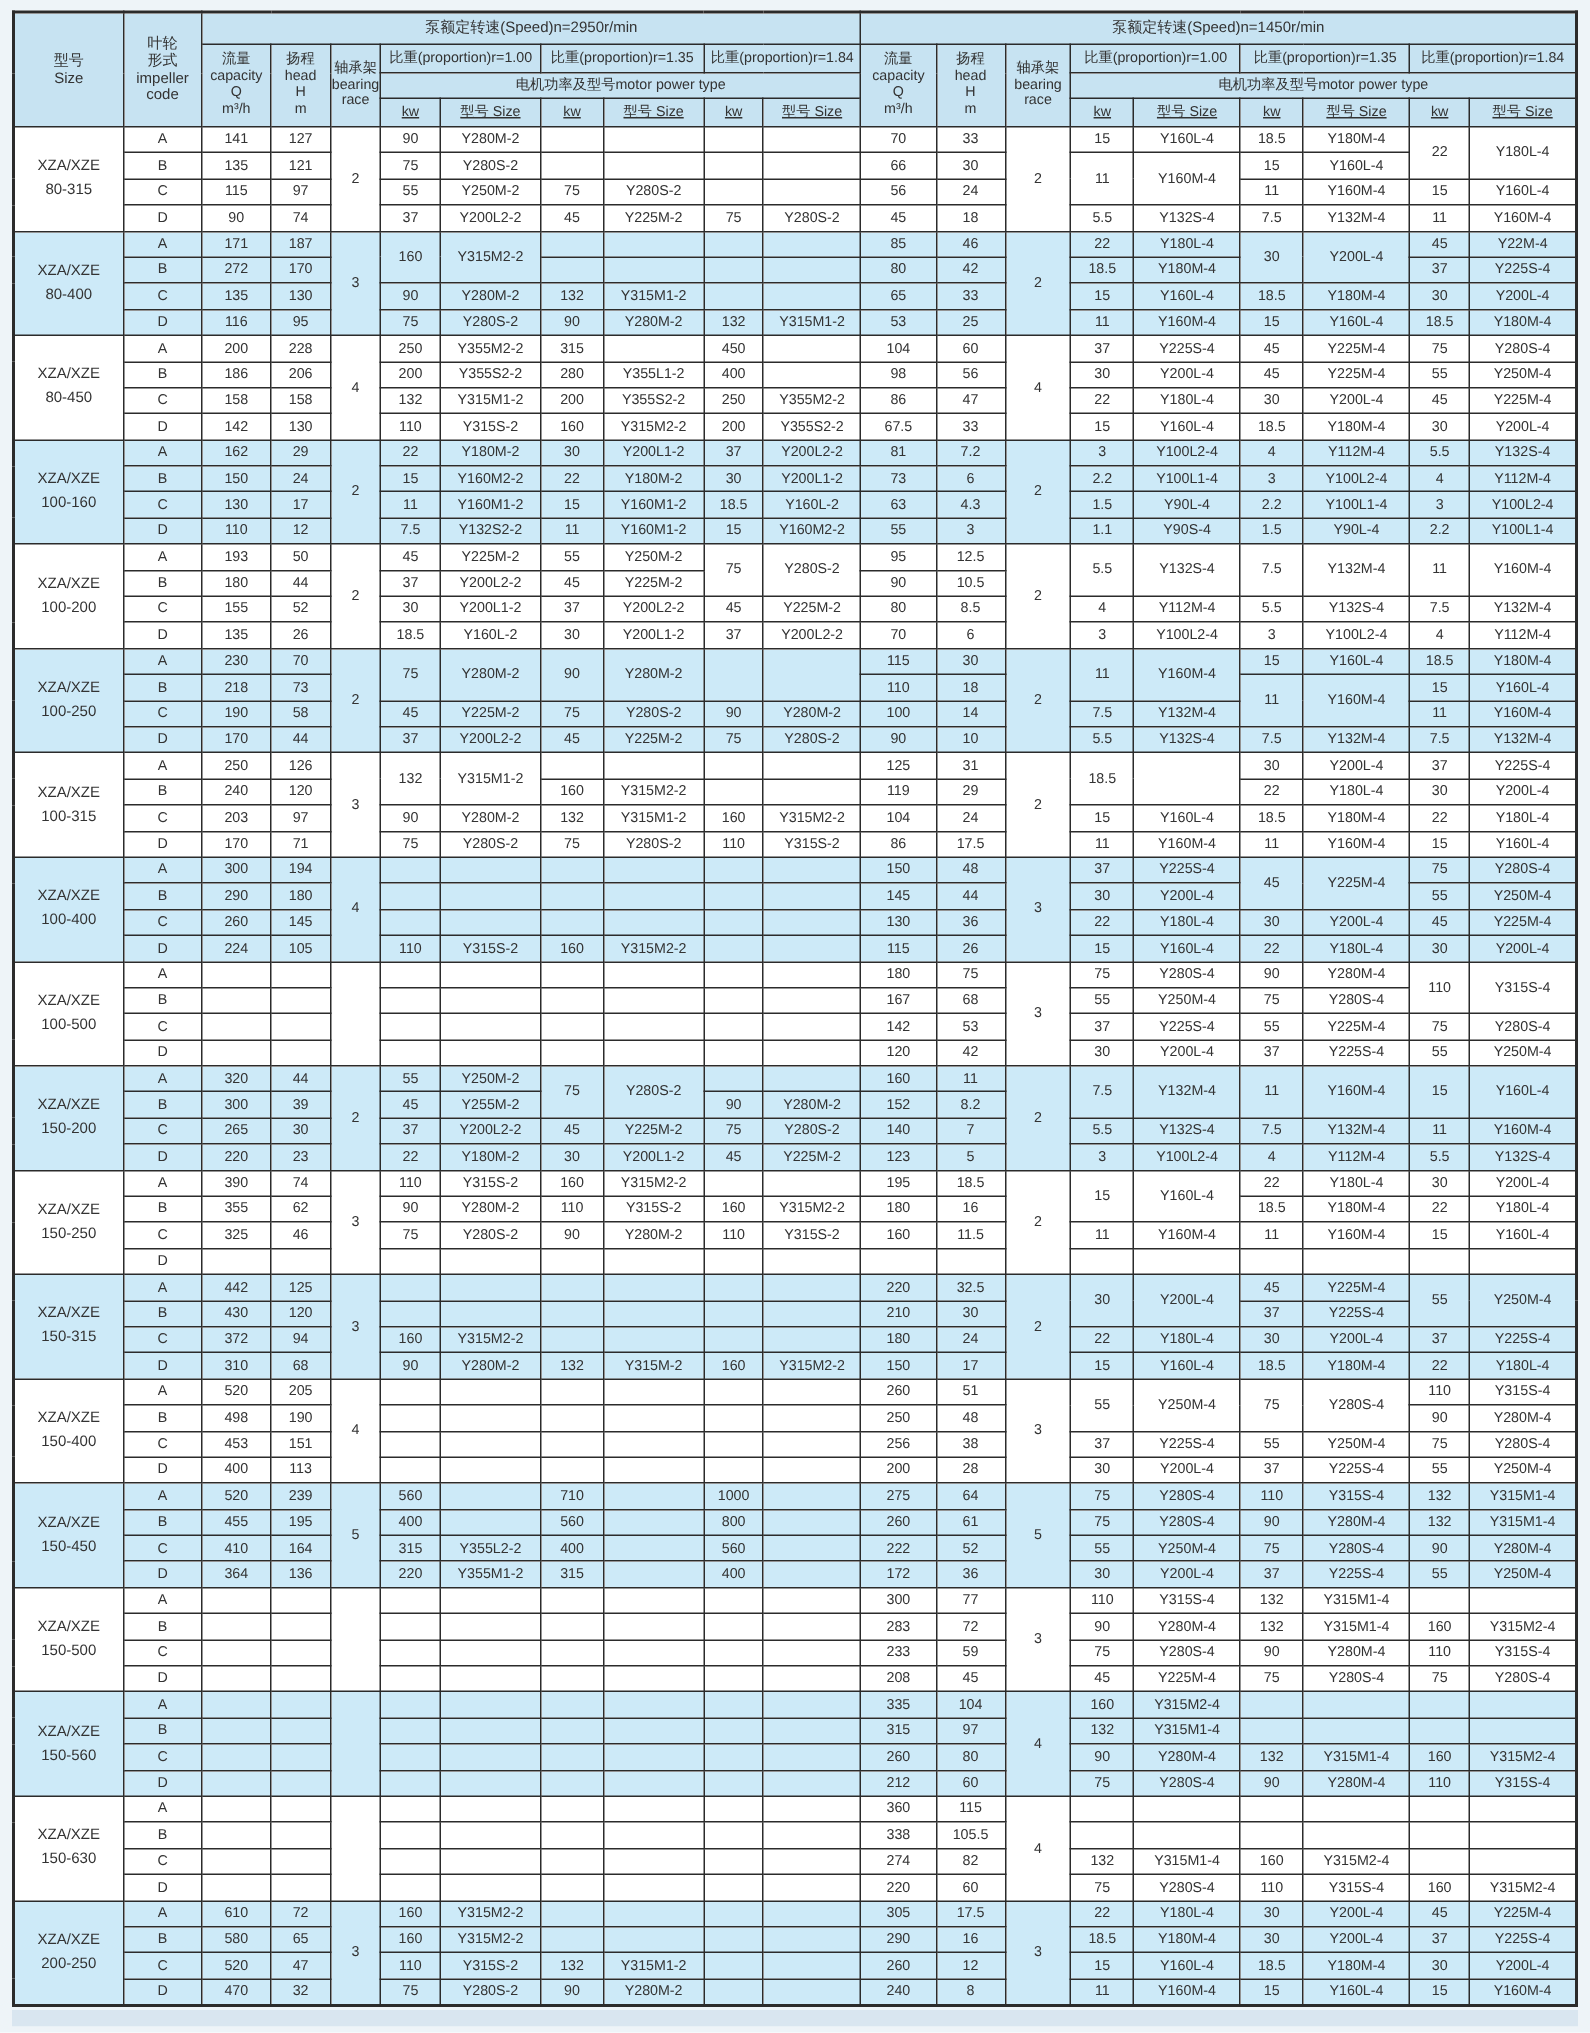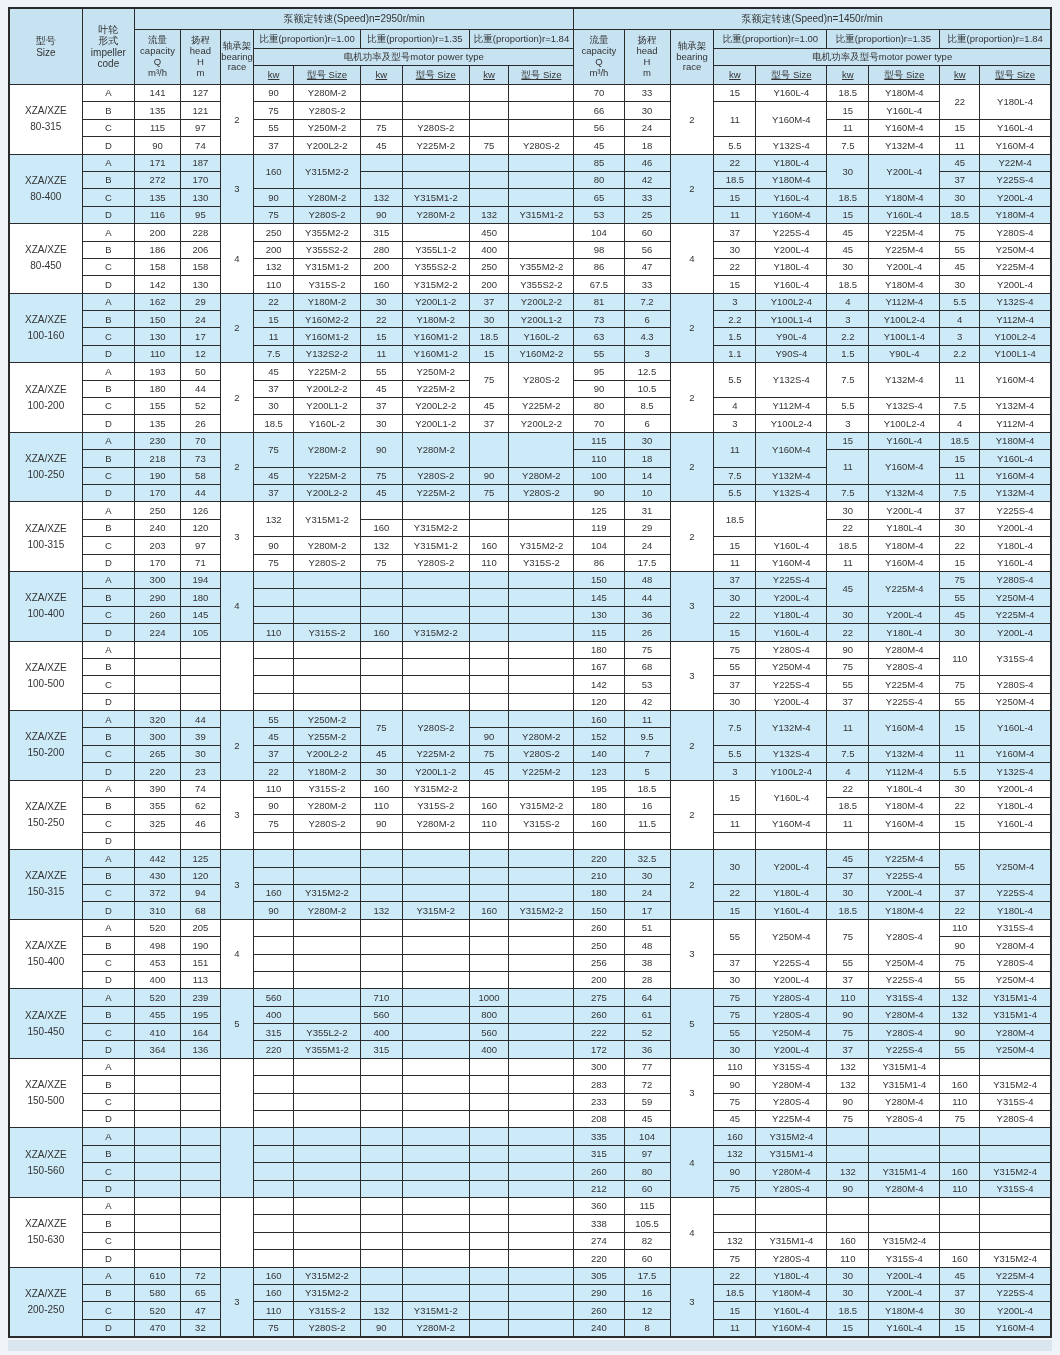--- a/index.html
+++ b/index.html
@@ -826,21 +826,21 @@
         </tr>
         <tr class="shade">
           <td>B</td>
           <td>300</td>
           <td>39</td>
           <td>45</td>
           <td>Y255M-2</td>
           <td>90</td>
           <td>Y280M-2</td>
           <td>152</td>
-          <td>9.5</td>
+          <td>8.2</td>
         </tr>
         <tr class="shade">
           <td>C</td>
           <td>265</td>
           <td>30</td>
           <td>37</td>
           <td>Y200L2-2</td>
           <td>45</td>
           <td>Y225M-2</td>
           <td>75</td>

